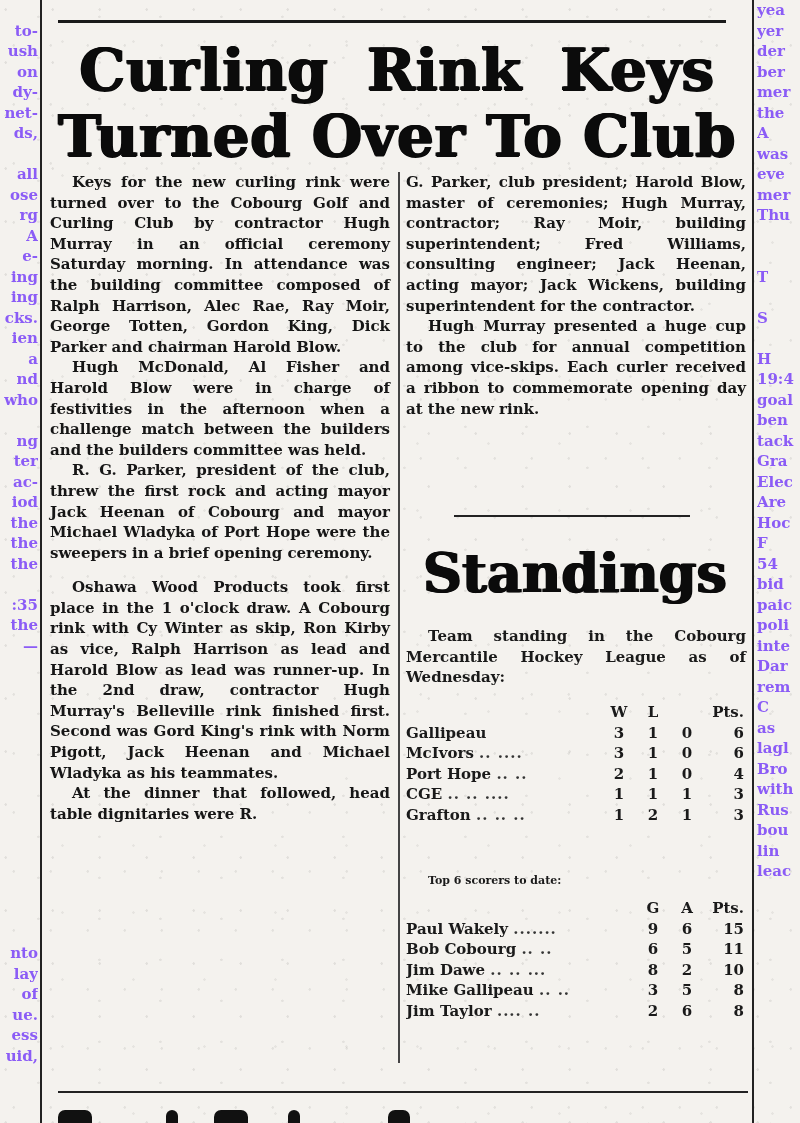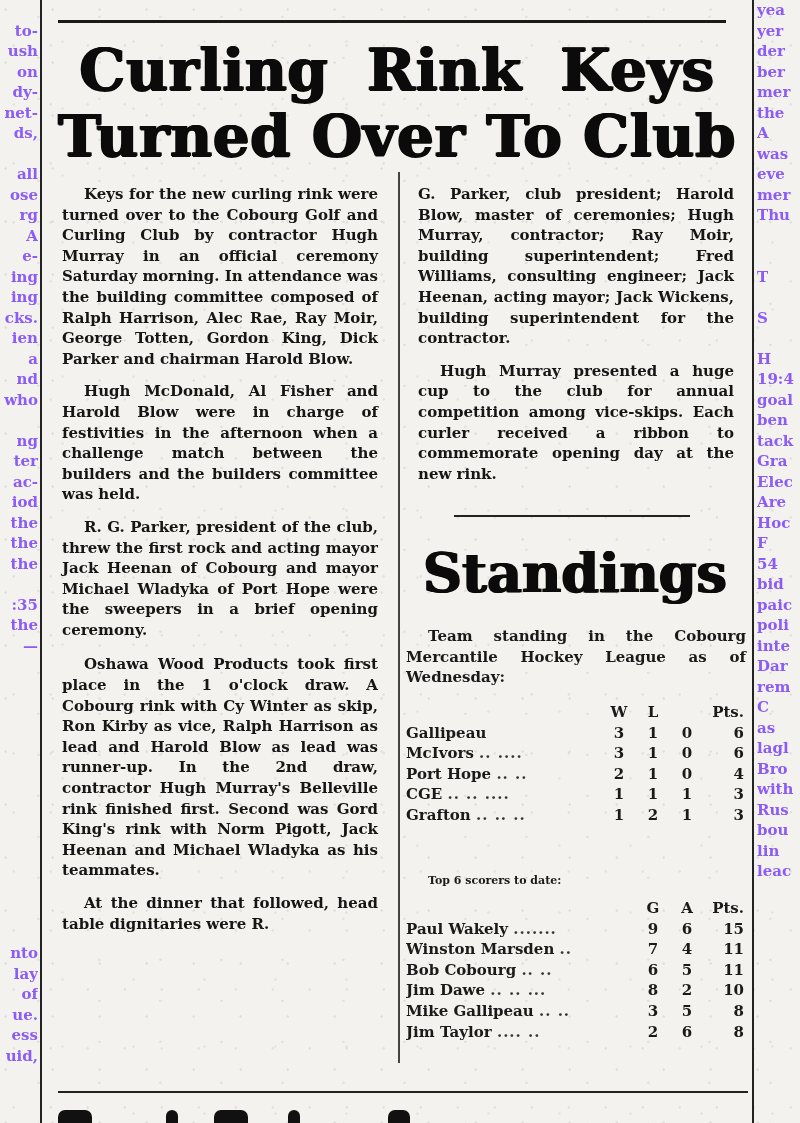--- a/index.html
+++ b/index.html
@@ -41,21 +41,21 @@
     text-align: center; letter-spacing: 0.5px;
     text-shadow: 1px 0 0 #0b0b0b, -1px 0 0 #0b0b0b, 0 1px 0 #0b0b0b;
   }
   .headline.l1 { top: 38px; font-size: 58px; line-height: 64px; word-spacing: 18px; }
   .headline.l2 { top: 104px; font-size: 58px; line-height: 64px; }
 
   .col {
     position: absolute; font-size: 15px; line-height: 20.6px; font-weight: bold;
     text-align: justify; color: #161616;
   }
-  .col p { margin: 12px; text-indent: 22px; }
+  .col p { margin: 0; text-indent: 22px; }
   .col p.gap { margin-top: 14px; }
   .col.a { left: 50px; top: 172px; width: 340px; }
   .col.b { left: 406px; top: 172px; width: 340px; }
 
   .rule-short { position: absolute; left: 454px; top: 515px; width: 236px; height: 2px; background: #222; }
   .subhead {
     position: absolute; left: 410px; top: 538px; width: 330px; margin: 0;
     font-size: 54px; line-height: 70px; font-weight: 900; color: #0b0b0b; text-align: center;
     text-shadow: 1px 0 0 #0b0b0b, -1px 0 0 #0b0b0b;
   }
@@ -174,26 +174,20 @@
       </tr>
     </thead>
     <tbody id="scorerRows">
         <tr>
           <td class="name"><span>Paul Wakely</span> <span class="leader">.......</span></td>
           <td class="num">9</td>
           <td class="num">6</td>
           <td class="pts">15</td>
         </tr>
         <tr>
-          <td class="name"><span>Winston Marsden</span> <span class="leader">..</span></td>
-          <td class="num">7</td>
-          <td class="num">4</td>
-          <td class="pts">11</td>
-        </tr>
-        <tr>
           <td class="name"><span>Bob Cobourg</span> <span class="leader">.. ..</span></td>
           <td class="num">6</td>
           <td class="num">5</td>
           <td class="pts">11</td>
         </tr>
         <tr>
           <td class="name"><span>Jim Dawe</span> <span class="leader">.. .. ...</span></td>
           <td class="num">8</td>
           <td class="num">2</td>
           <td class="pts">10</td>

